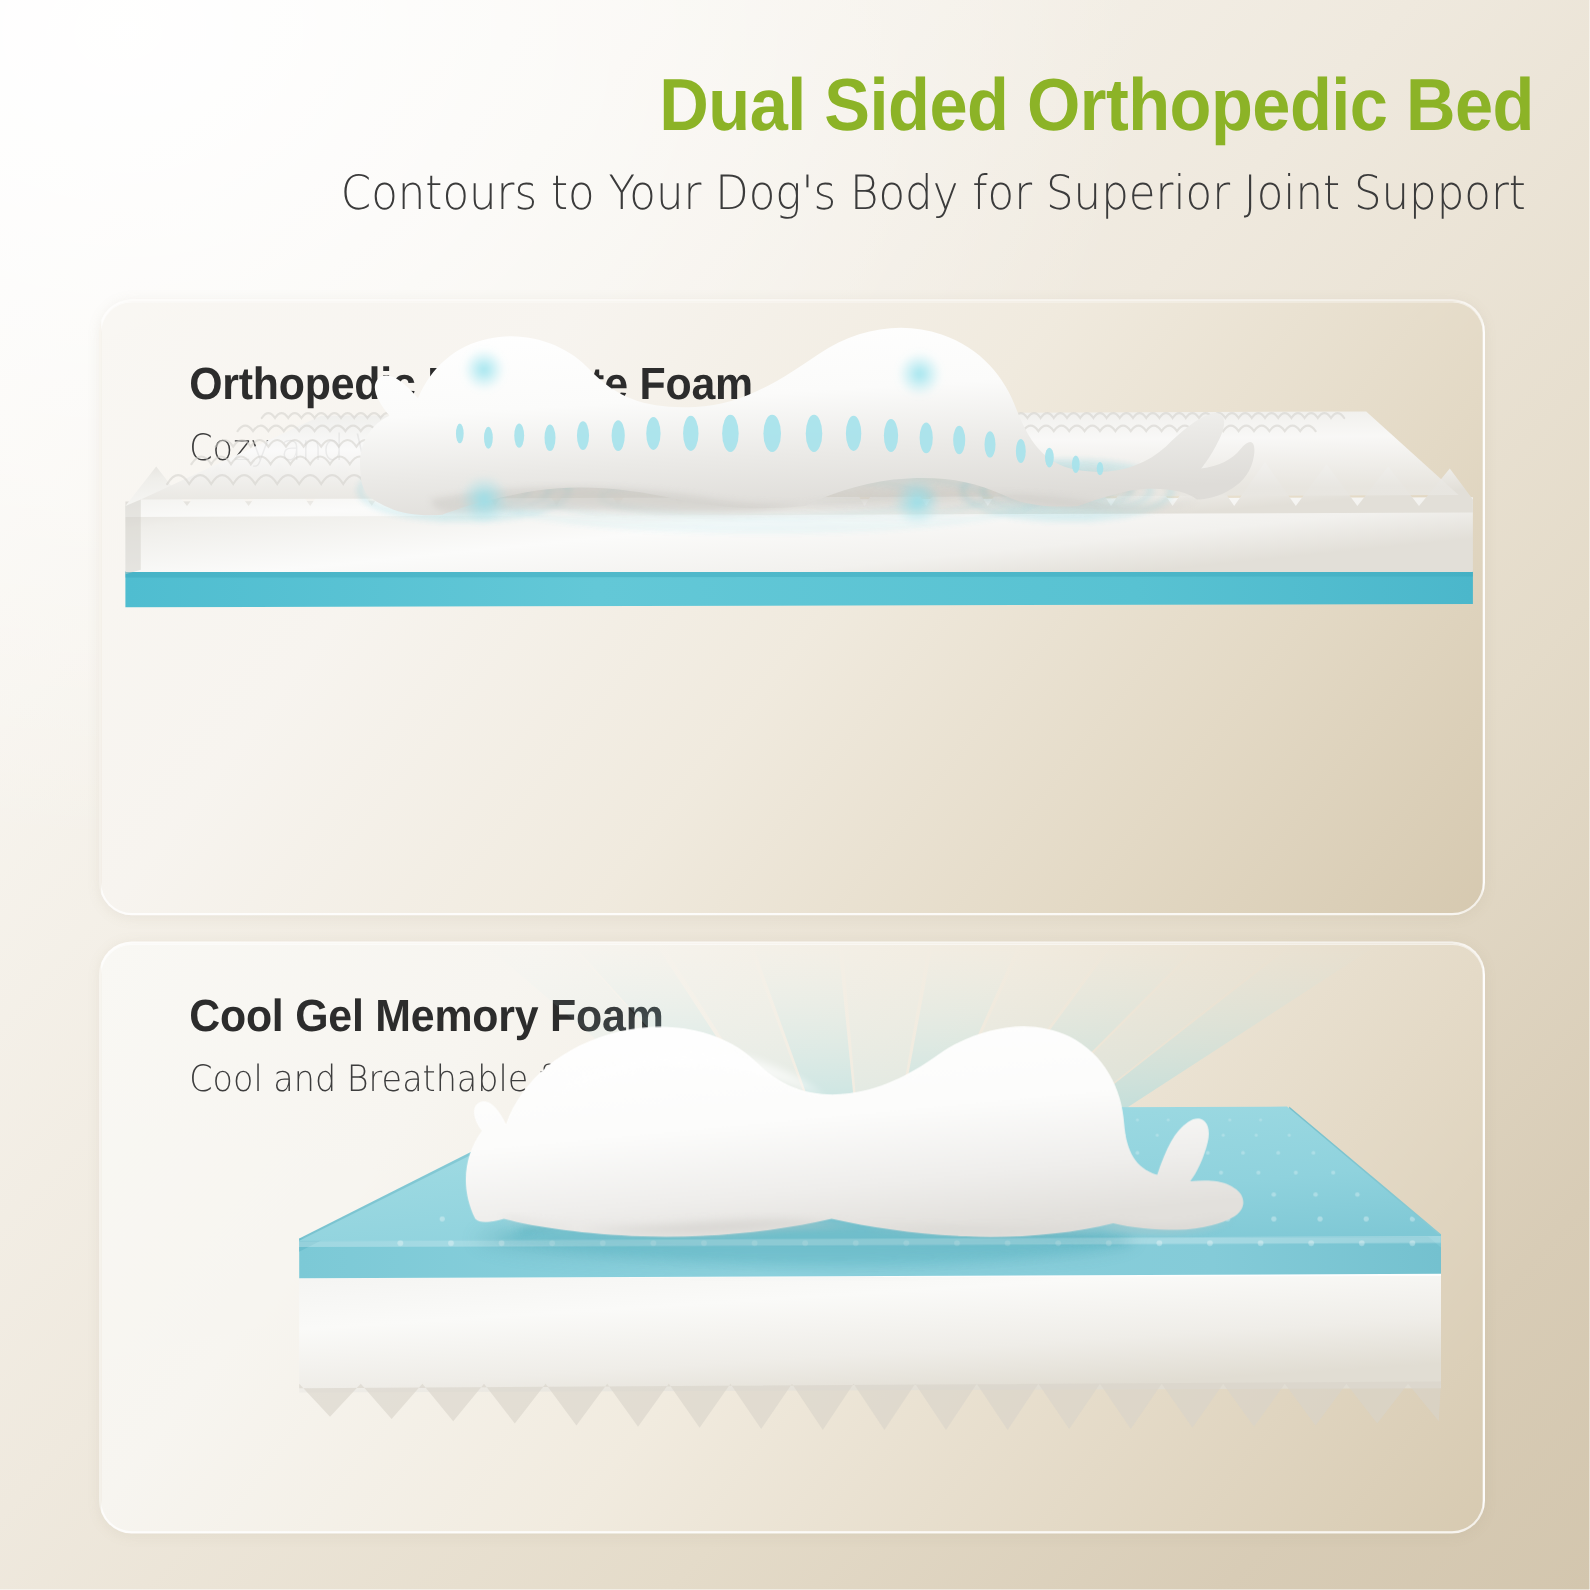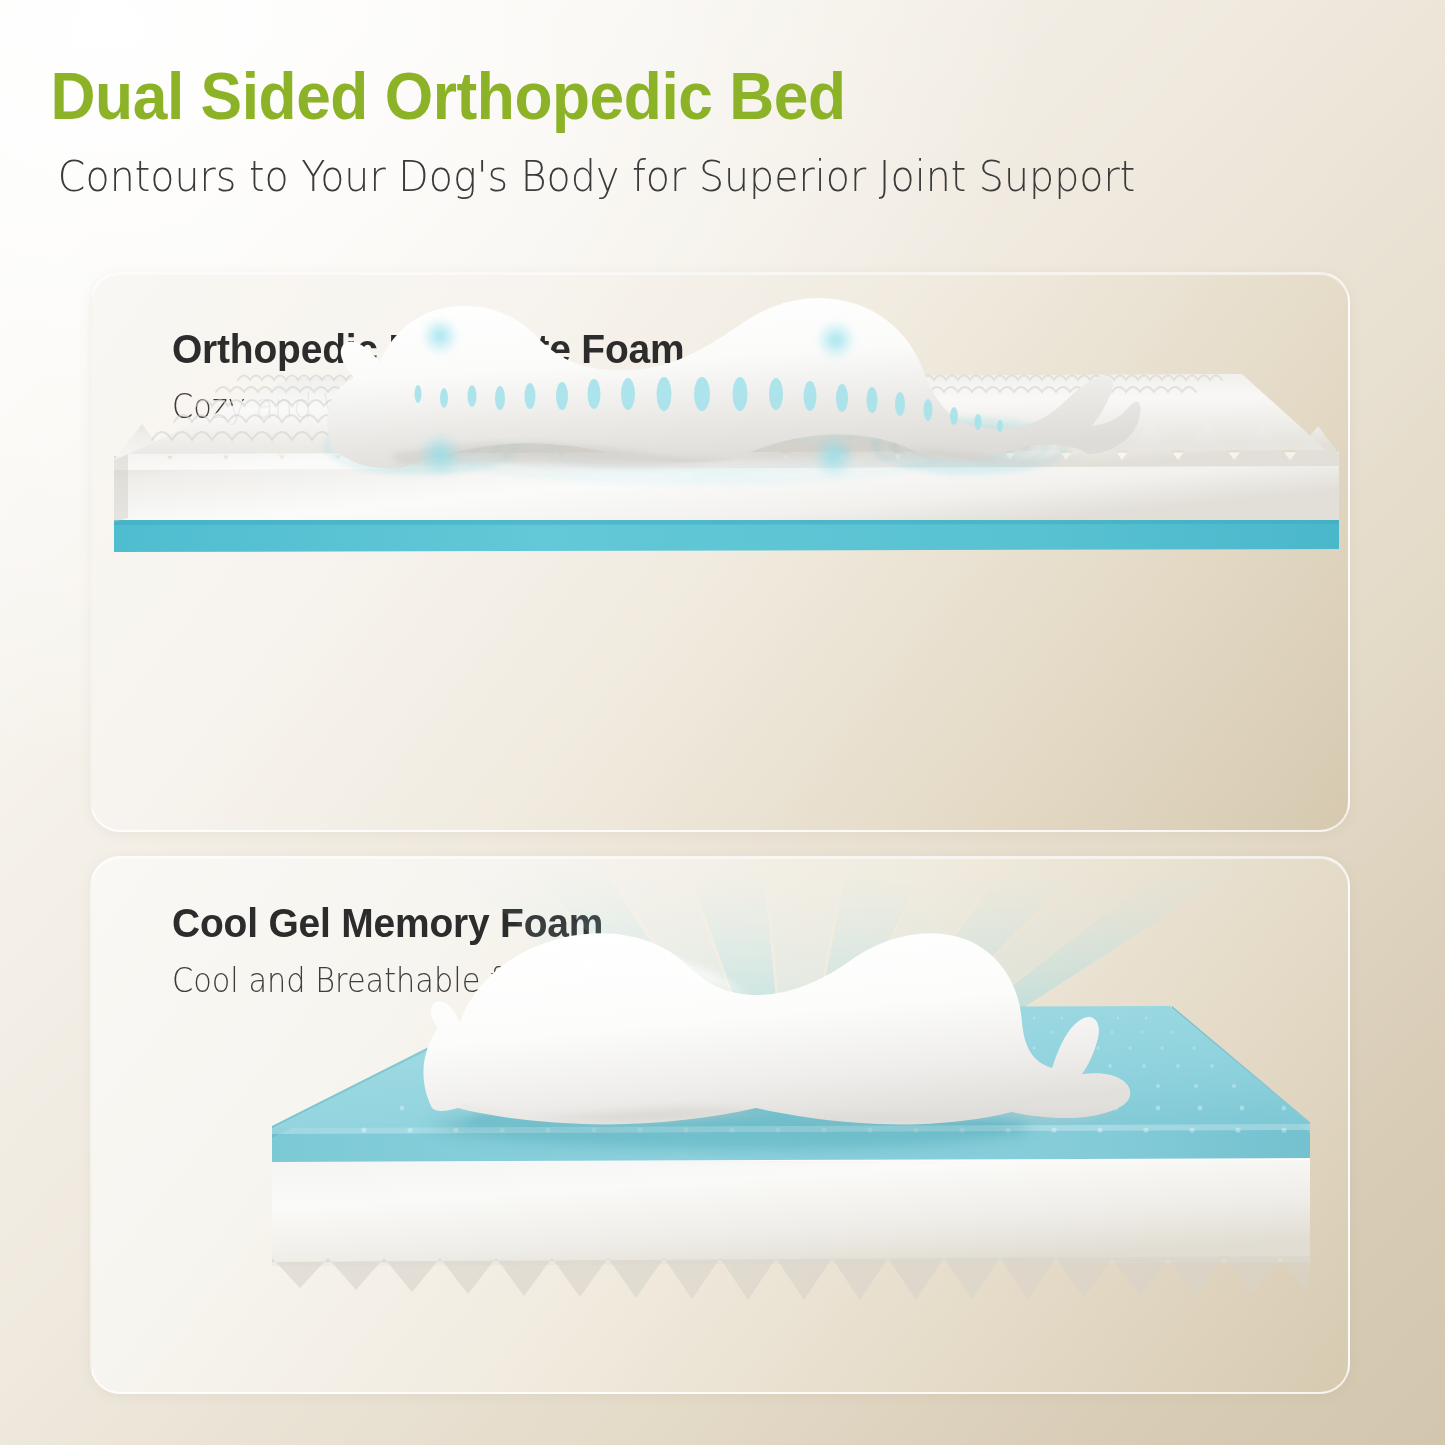--- a/index.html
+++ b/index.html
@@ -11,21 +11,21 @@
     overflow: hidden;
     position: relative;
     background:
       radial-gradient(ellipse 1500px 1200px at 8% 2%, rgba(255,255,255,0.95) 0%, rgba(255,255,255,0.0) 62%),
       linear-gradient(133deg, #fcfbf9 0%, #f7f4ee 22%, #efe9de 46%, #e4dbc9 70%, #d8ccb6 88%, #d3c6ae 100%);
   }
 
   
   #header {
     position: absolute; left: 0; top: 0; width: 1445px;
-    text-align: left;
+    text-align: right;
   }
   #main-title {
     margin: 0;
     padding-top: 62px;
     font-size: 67px;
     line-height: 1.0;
     font-weight: 700;
     letter-spacing: -0.5px;
     color: #8cb327;
     transform: scaleX(0.93);

